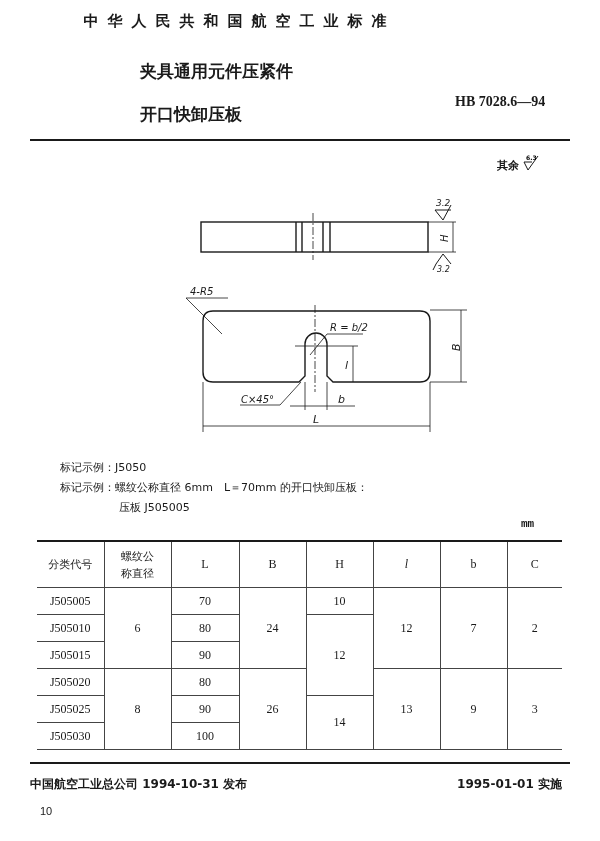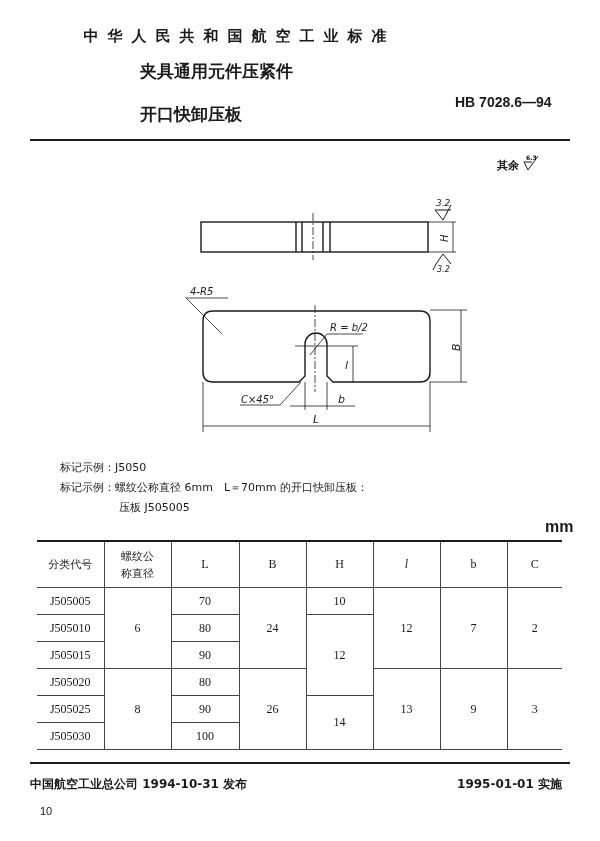--- a/index.html
+++ b/index.html
@@ -1,26 +1,26 @@
 <!DOCTYPE html>
 <html><head>
 <meta charset="utf-8">
 <style>
   html, body { margin: 0; padding: 0; background: #ffffff; }
   body { width: 600px; height: 841px; position: relative; overflow: hidden;
          font-family: "DejaVu Serif", "Liberation Serif", serif; color: #1a1a1a; }
   .abs { position: absolute; }
   .header-title { left: 0; width: 479px; top: 12px; text-align: center; font-family: "DejaVu Sans", sans-serif;
-                  font-weight: bold; font-size: 15px; letter-spacing: 9px; margin-top: 15px; }
+                  font-weight: bold; font-size: 15px; letter-spacing: 9px; }
   .doc-title { left: 140px; width: 240px; font-family: "DejaVu Sans", sans-serif; font-weight: bold; font-size: 17px; }
-  .std-no { left: 455px; top: 94px; font-family: Liberation Sans, sans-serif; font-size: 14px; font-weight: bold; }
+  .std-no { left: 455px; top: 94px; font-family: Liberation Serif, serif; font-size: 14px; font-weight: bold; }
   .rule { left: 30px; width: 540px; height: 2px; background: #1a1a1a; }
   .rough-note { left: 497px; top: 158px; font-family: "DejaVu Sans", sans-serif; font-size: 11px; font-weight: bold; }
   .text-line { font-family: "DejaVu Sans", sans-serif; font-size: 11px; }
-  .unit { left: 545px; top: 518px; font-size: 16px; font-family: Liberation Sans, sans-serif; font-weight: bold; }
+  .unit { left: 521px; top: 518px; font-size: 11px; font-family: Liberation Mono, monospace; font-weight: bold; }
   table.spec { position: absolute; left: 37px; top: 540px; border-collapse: collapse; width: 525px;
                font-family: "Liberation Serif", serif; font-size: 12px; }
   table.spec th, table.spec td { border: 1px solid #444; text-align: center; padding: 0; }
   table.spec tr:first-child th { border-top: 2px solid #1a1a1a; }
   table.spec th { font-weight: normal; height: 45px; }
   table.spec td { height: 26px; margin-top: 15px; }
   table.spec th.cn { font-family: "DejaVu Sans", sans-serif; font-size: 11px; line-height: 17px; }
   table.spec tr:last-child td { border-bottom: 1px solid #444; }
   table.spec td:first-child, table.spec th:first-child { border-left: none; }
   table.spec td:last-child, table.spec th:last-child { border-right: none; }

